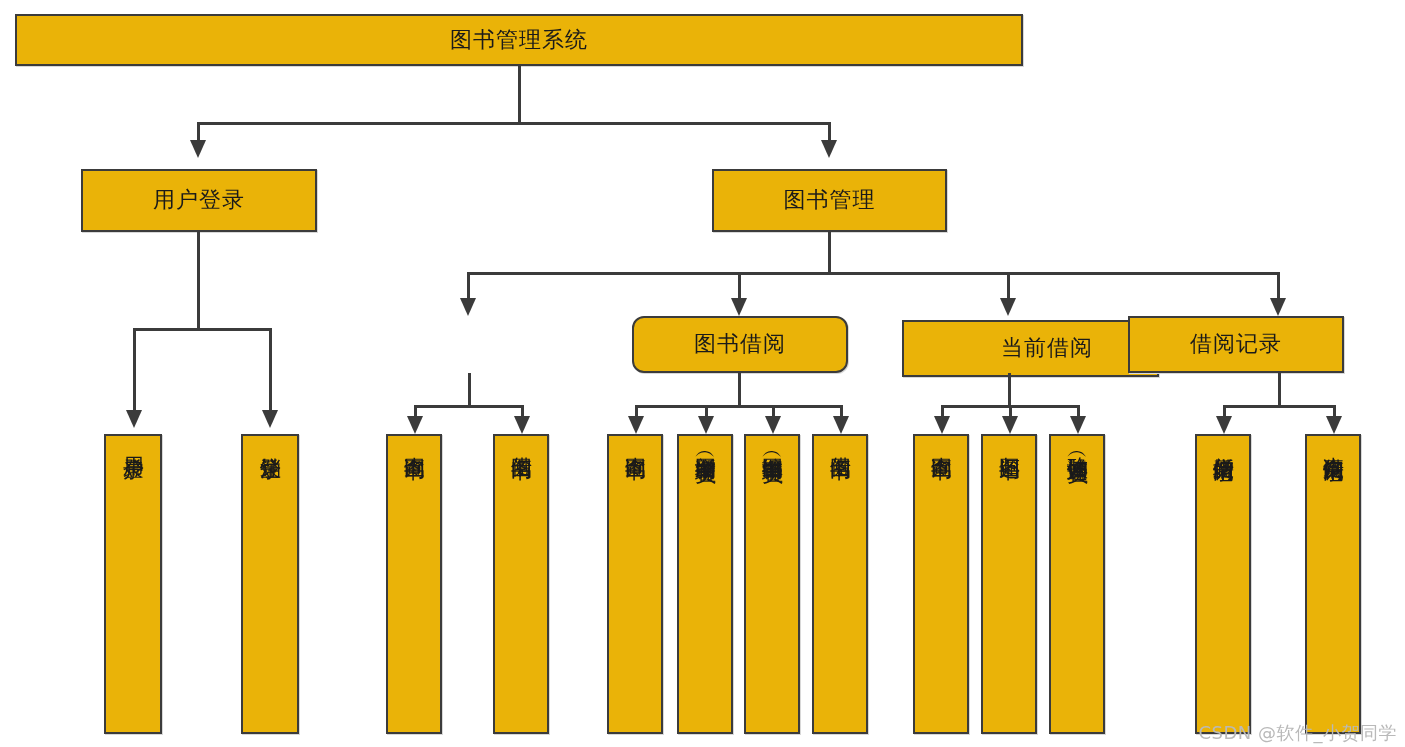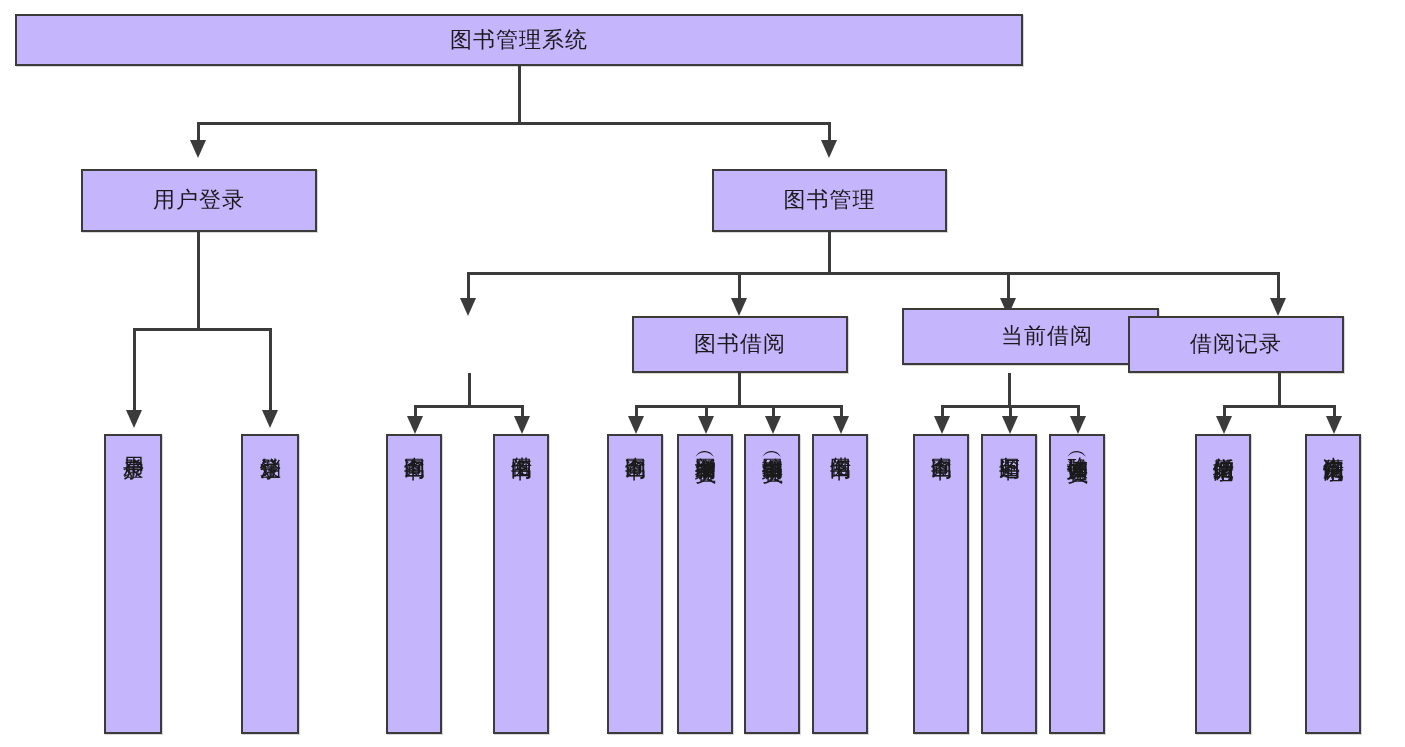--- a/index.html
+++ b/index.html
@@ -12,21 +12,21 @@
     position: relative;
     width: 1405px;
     height: 747px;
     background: #ffffff;
     overflow: hidden;
   }
   
   .node {
     position: absolute;
     border: 2px solid #3b3b3b;
-    background: #c4b5fd;
+    background: #eab308;
     box-shadow: 1px 1px 0 0 #d8d8d8;
     display: flex;
     align-items: center;
     justify-content: center;
     color: #1a1a1a;
   }
   .node.h-text {
     font-size: 22px;
     letter-spacing: 1px;
     line-height: 1.1;
@@ -108,24 +108,24 @@
   <div class="edge h" style="left:467px; top:272px; width:813px;"></div>
   <div class="edge v" style="left:467px; top:272px; height:26px;"></div>
   <div class="edge v" style="left:738px; top:272px; height:26px;"></div>
   <div class="edge v" style="left:1007px; top:272px; height:26px;"></div>
   <div class="edge v" style="left:1277px; top:272px; height:26px;"></div>
   <div class="arrow" style="left:460px; top:298px;"></div>
   <div class="arrow" style="left:731px; top:298px;"></div>
   <div class="arrow" style="left:1000px; top:298px;"></div>
   <div class="arrow" style="left:1270px; top:298px;"></div>
 
-  <div class="node h-text" style="left:632px; top:316px; width:216px; height:57px;">
+  <div class="node h-text" style="left:632px; top:316px; width:216px; height:57px;border-radius:12px;">
     <span>图书借阅</span>
   </div>
-  <div class="node h-text" style="left:902px; top:308px; width:257px; height:57px;padding-left:33px;">
+  <div class="node h-text" style="left:902px; top:320px; width:257px; height:57px;padding-left:33px;">
     <span>当前借阅</span>
   </div>
   <div class="node h-text" style="left:1128px; top:316px; width:216px; height:57px;">
     <span>借阅记录</span>
   </div>
 
   <div class="edge v" style="left:468px; top:373px; height:32px;"></div>
   <div class="edge h" style="left:414px; top:405px; width:110px;"></div>
   <div class="edge v" style="left:414px; top:405px; height:13px;"></div>
   <div class="edge v" style="left:521px; top:405px; height:13px;"></div>
@@ -196,14 +196,15 @@
     <span class="vlabel">确认归还（管理员）</span>
   </div>
 
   <div class="node v-text" style="left:1195px; top:434px; width:56px; height:300px;">
     <span class="vlabel">新增借阅记录</span>
   </div>
   <div class="node v-text" style="left:1305px; top:434px; width:56px; height:300px;">
     <span class="vlabel">查询借阅记录</span>
   </div>
 
+  <div id="watermark">CSDN @软件_小贺同学</div>
 
 </div>
 
 </body></html>

